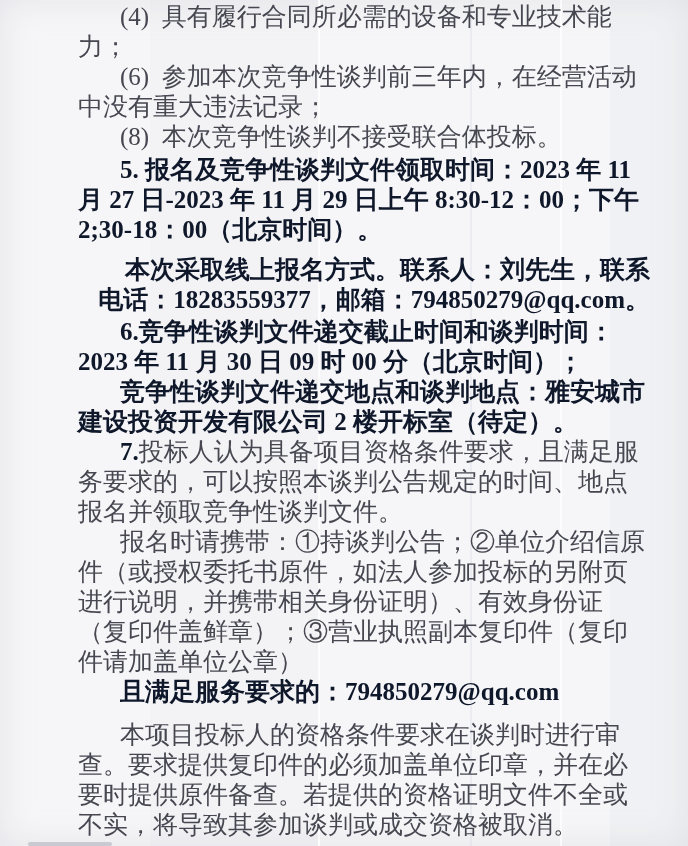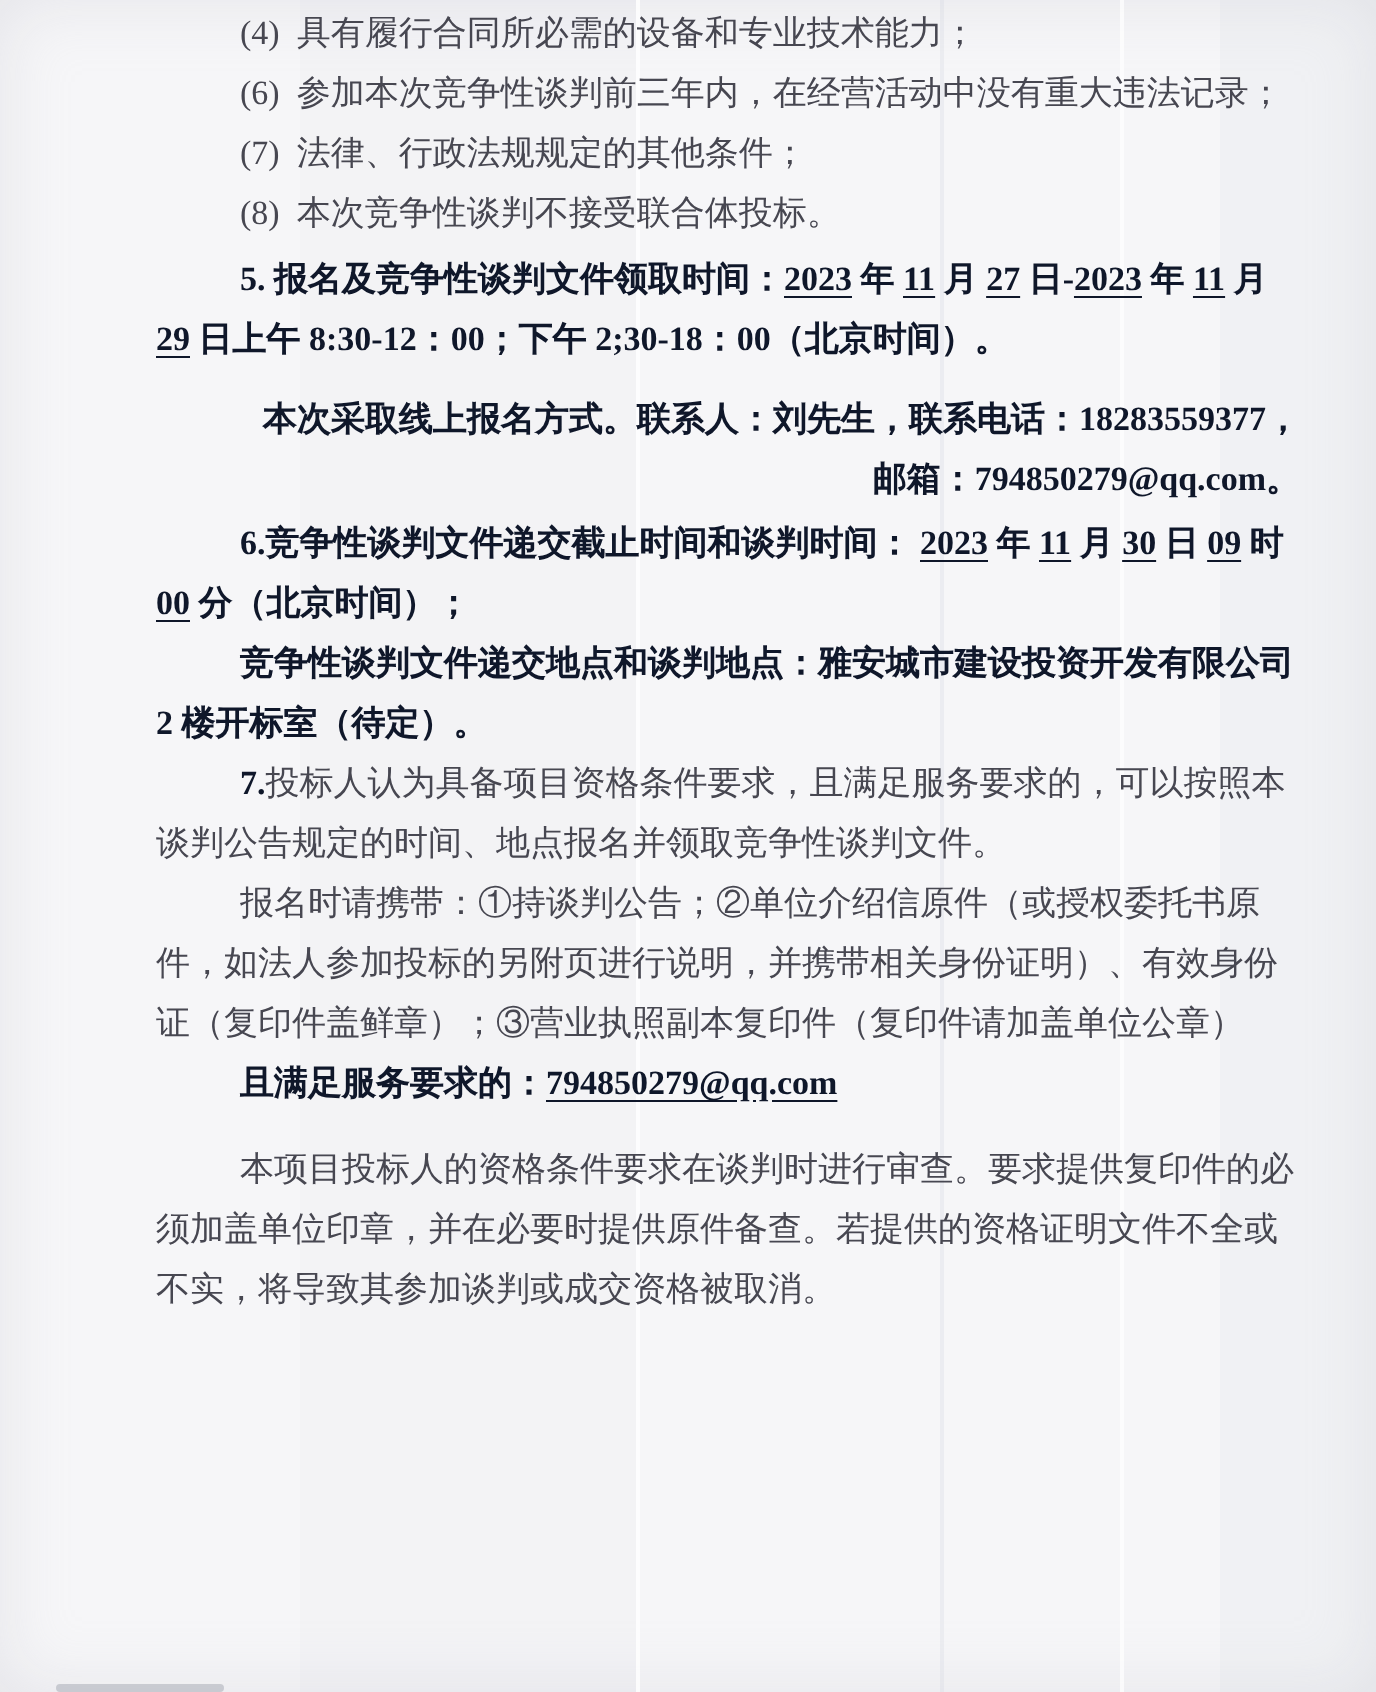--- a/index.html
+++ b/index.html
@@ -36,33 +36,32 @@
     width: 84px; height: 4px;
     background: rgba(170,173,182,0.55);
     border-radius: 2px;
   }
   .doc {
     position: relative;
     padding: 2px 38px 0 78px;
   }
   .doc p {
     margin: 0;
-    font-size: 17px;
+    font-size: 25px;
     line-height: 30px;
     text-indent: 42px;
     color: #474751;
     white-space: pre-wrap;
     word-break: break-word;
   }
   .doc p span.b {
     font-weight: bold;
     color: #0f172a;
   }
   .doc p span.u {
-    text-decoration: underline;
     text-underline-offset: 3px;
   }
   
   p[data-name="para-contact"]     { margin-top: 10px; text-align: right; }
   p[data-name="para-section-5"]   { margin-top: 3px; }
   p[data-name="para-section-6"]   { margin-top: 2px; }
   p[data-name="para-review-note"] { margin-top: 13px; }
 </style>
 </head>
 <body>
@@ -71,21 +70,20 @@
 <div class="streak s5" data-name="scan-streak"></div>
 <div class="streak s1" data-name="scan-streak"></div>
 <div class="streak s2" data-name="scan-streak"></div>
 <div class="streak s3" data-name="scan-streak"></div>
 <div class="streak s4" data-name="scan-streak"></div>
 <div class="bottom-sliver" data-name="scan-edge-artifact"></div>
 
 <div class="doc" data-name="document-body">
     <p data-name="para-item-4"><span data-name="text-segment">(4)  具有履行合同所必需的设备和专业技术能力；</span></p>
     <p data-name="para-item-6"><span data-name="text-segment">(6)  参加本次竞争性谈判前三年内，在经营活动中没有重大违法记录；</span></p>
-    <p data-name="para-item-7"><span data-name="text-segment">(7)  法律、行政法规规定的其他条件；</span></p>
     <p data-name="para-item-8"><span data-name="text-segment">(8)  本次竞争性谈判不接受联合体投标。</span></p>
     <p data-name="para-section-5"><span class="b" data-name="text-segment">5. 报名及竞争性谈判文件领取时间：</span><span class="b u" data-name="underlined-value">2023</span><span class="b" data-name="text-segment"> 年 </span><span class="b u" data-name="underlined-value">11</span><span class="b" data-name="text-segment"> 月 </span><span class="b u" data-name="underlined-value">27</span><span class="b" data-name="text-segment"> 日-</span><span class="b u" data-name="underlined-value">2023</span><span class="b" data-name="text-segment"> 年 </span><span class="b u" data-name="underlined-value">11</span><span class="b" data-name="text-segment"> 月 </span><span class="b u" data-name="underlined-value">29</span><span class="b" data-name="text-segment"> 日上午 8:30-12：00；下午 2;30-18：00（北京时间）。</span></p>
     <p data-name="para-contact"><span class="b" data-name="text-segment">本次采取线上报名方式。联系人：刘先生，联系电话：18283559377，邮箱：794850279@qq.com。</span></p>
     <p data-name="para-section-6"><span class="b" data-name="text-segment">6.竞争性谈判文件递交截止时间和谈判时间： </span><span class="b u" data-name="underlined-value">2023</span><span class="b" data-name="text-segment"> 年 </span><span class="b u" data-name="underlined-value">11</span><span class="b" data-name="text-segment"> 月 </span><span class="b u" data-name="underlined-value">30</span><span class="b" data-name="text-segment"> 日 </span><span class="b u" data-name="underlined-value">09</span><span class="b" data-name="text-segment"> 时 </span><span class="b u" data-name="underlined-value">00</span><span class="b" data-name="text-segment"> 分（北京时间）；</span></p>
     <p data-name="para-venue"><span class="b" data-name="text-segment">竞争性谈判文件递交地点和谈判地点：雅安城市建设投资开发有限公司 2 楼开标室（待定）。</span></p>
     <p data-name="para-section-7"><span class="b" data-name="text-segment">7.</span><span data-name="text-segment">投标人认为具备项目资格条件要求，且满足服务要求的，可以按照本谈判公告规定的时间、地点报名并领取竞争性谈判文件。</span></p>
     <p data-name="para-registration-items"><span data-name="text-segment">报名时请携带：①持谈判公告；②单位介绍信原件（或授权委托书原件，如法人参加投标的另附页进行说明，并携带相关身份证明）、有效身份证（复印件盖鲜章）；③营业执照副本复印件（复印件请加盖单位公章）</span></p>
     <p data-name="para-email"><span class="b" data-name="text-segment">且满足服务要求的：</span><span class="b u" data-name="underlined-value">794850279@qq.com</span></p>
     <p data-name="para-review-note"><span data-name="text-segment">本项目投标人的资格条件要求在谈判时进行审查。要求提供复印件的必须加盖单位印章，并在必要时提供原件备查。若提供的资格证明文件不全或不实，将导致其参加谈判或成交资格被取消。</span></p>
   </div>

